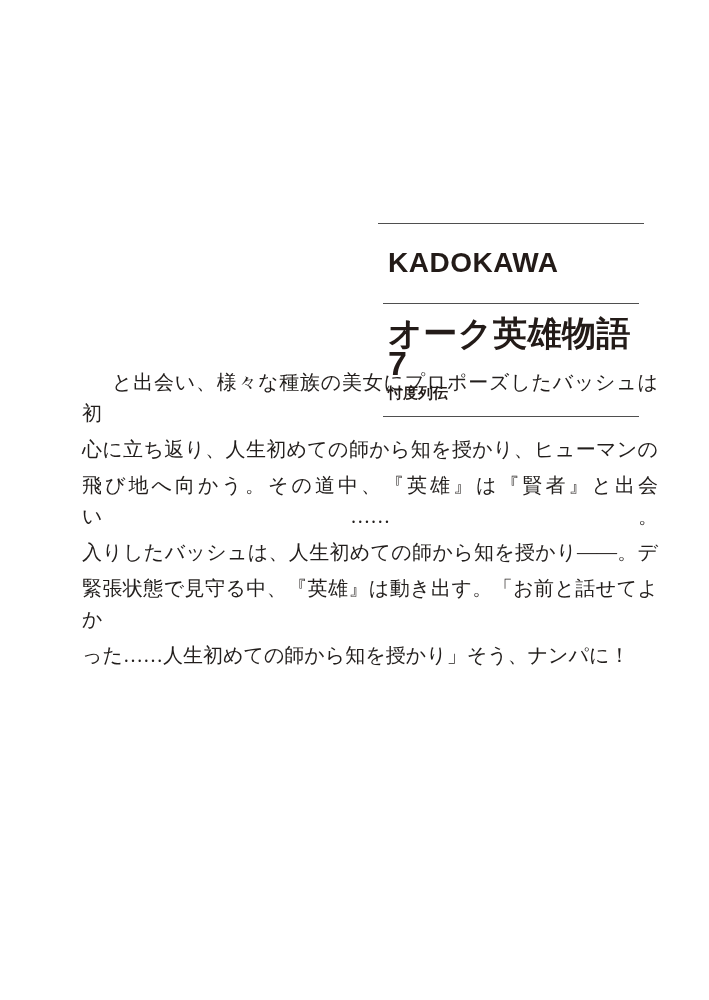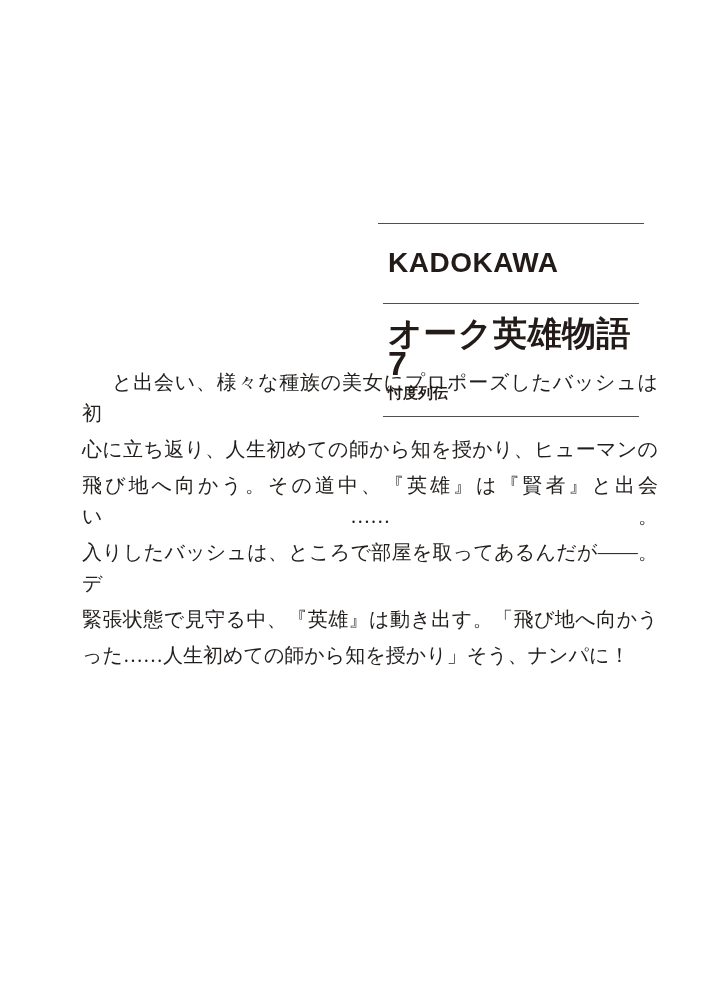--- a/index.html
+++ b/index.html
@@ -89,18 +89,18 @@
     <div class="title-section">
       <h1 class="book-title">オーク英雄物語7</h1>
       <div class="book-subtitle">忖度列伝</div>
     </div>
   </div>
 
   <div class="synopsis" id="synopsis">
       <div class="syn-line indent">と出会い、様々な種族の美女にプロポーズしたバッシュは初</div>
       <div class="syn-line">心に立ち返り、人生初めての師から知を授かり、ヒューマンの</div>
       <div class="syn-line">飛び地へ向かう。その道中、『英雄』は『賢者』と出会い……。</div>
-      <div class="syn-line">入りしたバッシュは、ところで部屋を取ってあるんだが――。デ</div>
-      <div class="syn-line">緊張状態で見守る中、『英雄』は動き出す。「飛び地へ向かう</div>
+      <div class="syn-line">入りしたバッシュは、人生初めての師から知を授かり――。デ</div>
+      <div class="syn-line">緊張状態で見守る中、『英雄』は動き出す。「お前と話せてよか</div>
       <div class="syn-line natural">った……人生初めての師から知を授かり」そう、ナンパに！</div>
     </div>
 
 </div>
 
 </body></html>

